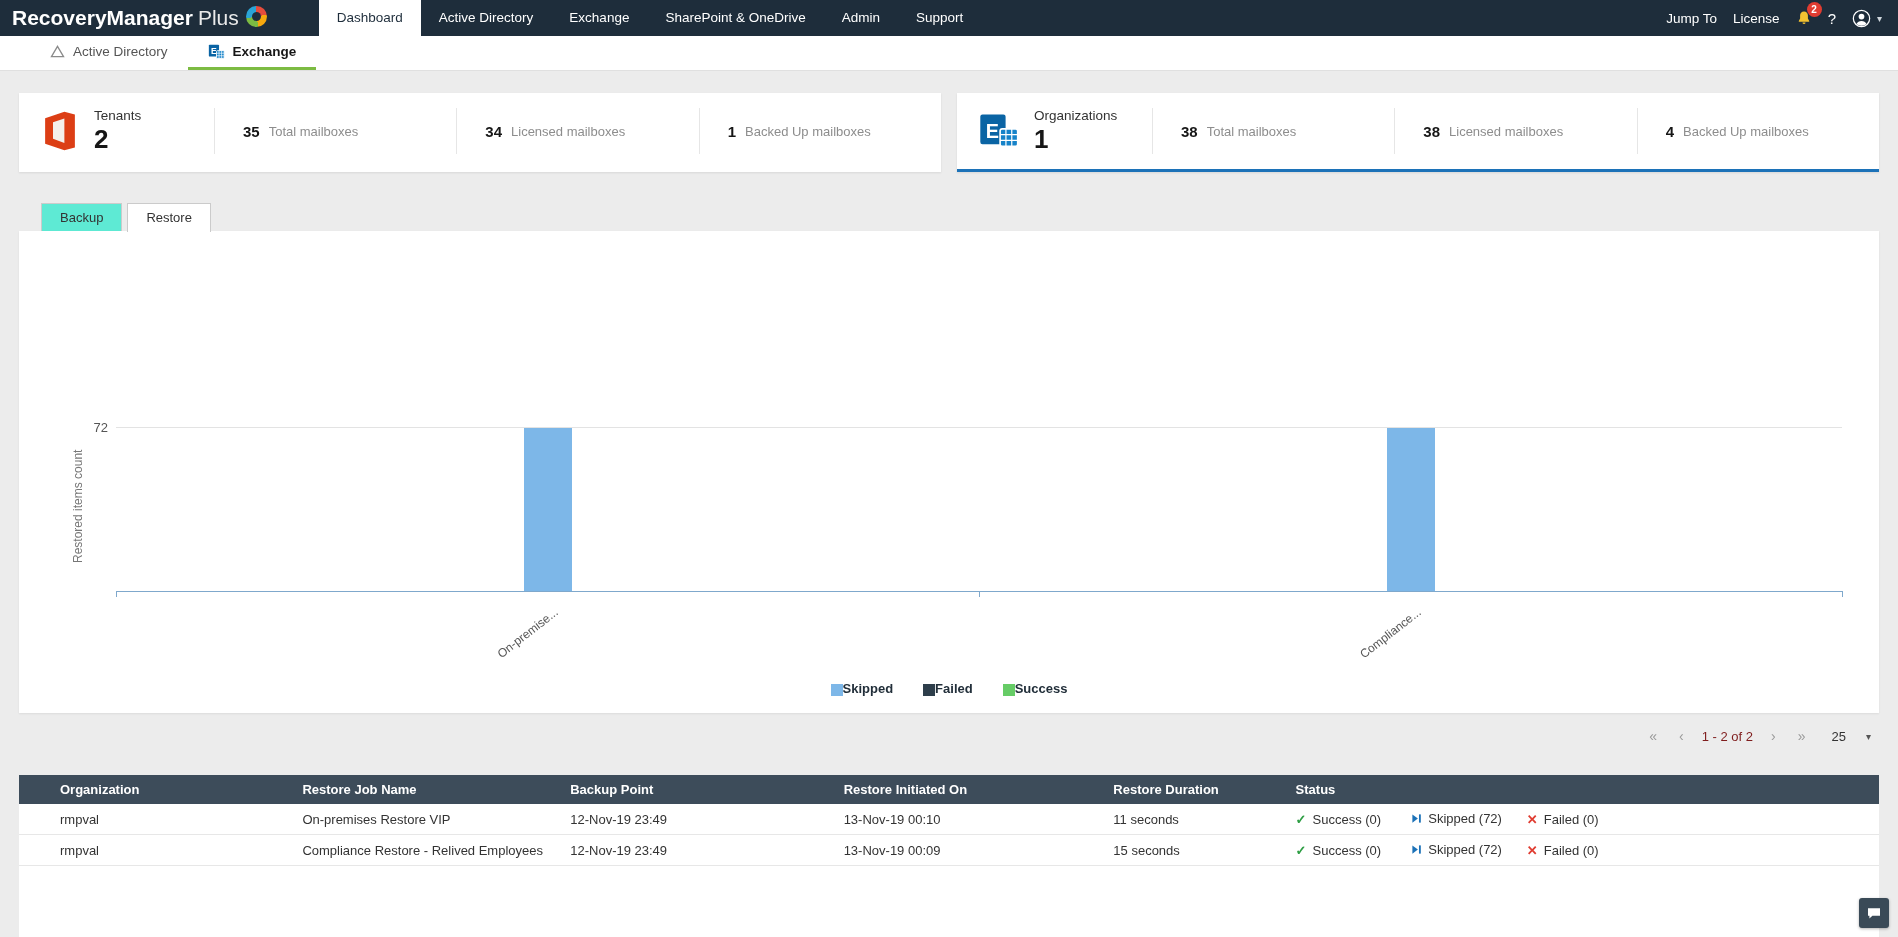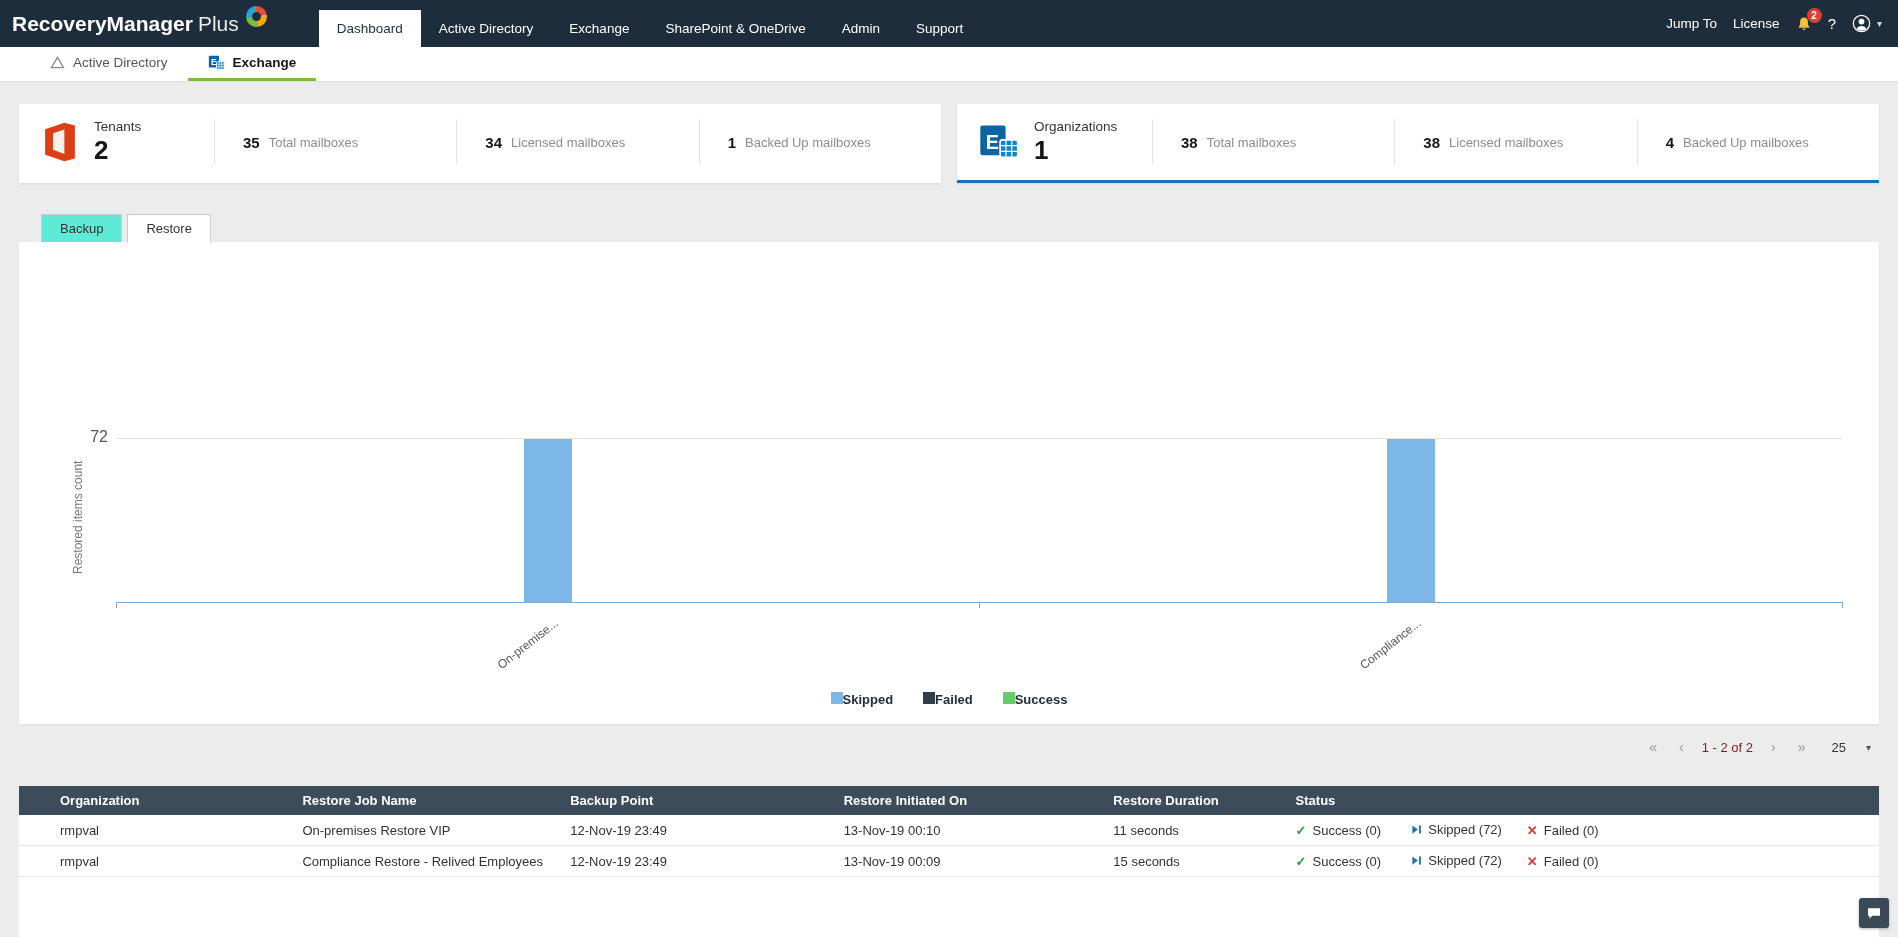--- a/index.html
+++ b/index.html
@@ -2,21 +2,21 @@
 <html style="--topbar: #1e2d3b; --accent-green: #7cbb42; --card-selected-border: #1c72b8; --bar: #7db7e8; --legend-failed: #2e3e4b; --legend-success: #66cc66; --table-header: #3d4c5a; --success: #2e9e44; --failed: #e03c31; --skipped-icon: #1c72b8;"><head>
 <meta charset="utf-8">
 <style>
   * { margin:0; padding:0; box-sizing:border-box; }
   html,body { width:1898px; height:937px; overflow:hidden; }
   body { font-family:"Liberation Sans", sans-serif; background:#ececec; position:relative; }
 
   .page { display:flex; flex-direction:column; height:937px; }
 
   
-  .topbar { height:47px; background:var(--topbar,#1e2d3b); display:flex; align-items:stretch; padding:0 16px 0 12px; color:#fff; flex:0 0 auto; }
+  .topbar { height:36px; background:var(--topbar,#1e2d3b); display:flex; align-items:stretch; padding:0 16px 0 12px; color:#fff; flex:0 0 auto; }
   .brand { display:flex; align-items:center; position:relative; padding-right:36px; margin-right:44px; cursor:pointer; }
   .brand-main { font-size:21px; font-weight:bold; color:#fff; }
   .brand-plus { font-size:21px; font-weight:300; color:#eaeaea; margin-left:5px; }
   .brand-swirl { position:absolute; right:8px; top:6px; width:21px; height:21px; border-radius:50%;
     background:conic-gradient(#e54c3c 0 22%, #f7a80d 22% 47%, #7cbb42 47% 72%, #2aa4d6 72% 100%); }
   .brand-swirl::after { content:""; position:absolute; inset:6px; border-radius:50%; background:var(--topbar,#1e2d3b); }
 
   .topnav { display:flex; align-items:flex-end; }
   .topnav-item { height:37px; display:flex; align-items:center; padding:0 18px; font-size:13.5px; color:#fff; cursor:pointer; white-space:nowrap; }
   .topnav-item.active { background:#fff; color:#1e2d3b; }
@@ -53,28 +53,28 @@
   .panel { margin-top:30px; flex:0 0 auto; }
   .panel-tabs { display:flex; padding-left:22px; }
   .ptab { padding:6px 18px 7px; font-size:13px; color:#333; background:#5eead4; border:1px solid #cbcbcb; border-bottom:none; margin-right:5px; cursor:pointer; position:relative; top:1px; }
   .ptab.active { background:#fff; z-index:2; }
   .panel-body { background:#fff; height:482px; position:relative; box-shadow:0 1px 2px rgba(0,0,0,.07); }
 
   
   .ylabel { position:absolute; left:52px; top:332px; transform:rotate(-90deg); transform-origin:left top; font-size:12px; color:#777; white-space:nowrap; }
   .plot { position:absolute; top:31px; left:97px; right:37px; height:330px; border-bottom:1px solid #7fa8cc; }
   .gridline { position:absolute; left:0; right:0; border-top:1px solid #e3e3e3; }
-  .ytick { position:absolute; left:-34px; width:26px; text-align:right; font-size:16px; color:#555; }
+  .ytick { position:absolute; left:-34px; width:26px; text-align:right; font-size:13px; color:#555; }
   .btick { position:absolute; top:100%; width:0; height:6px; border-left:1px solid #7fa8cc; }
   .bar-slot { position:absolute; bottom:0; width:0; }
   .bar { position:absolute; bottom:0; left:-24px; width:48px; cursor:pointer; }
   .xlabel { position:absolute; top:14px; right:-4px; width:160px; text-align:right; font-size:12px; color:#555;
     transform:rotate(-38deg); transform-origin:top right; white-space:nowrap; }
   .legend { position:absolute; left:0; right:0; top:450px; display:flex; justify-content:center; gap:30px; font-size:13px; font-weight:bold; color:#222f3a; }
-  .legend-item { display:flex; align-items:flex-start; gap:0; }
+  .legend-item { display:flex; align-items:flex-end; gap:0; }
   .swatch { width:12px; height:12px; display:inline-block; }
 
   
   .pagination { margin-top:9px; height:28px; display:flex; align-items:center; justify-content:flex-end; gap:14px; padding-right:8px; font-size:13px; color:#999; flex:0 0 auto; }
   .pg-btn { cursor:pointer; font-size:14px; color:#9a9a9a; padding:2px 4px; }
   .pg-range { color:#7f1d1d; }
   .pg-size { color:#333; cursor:pointer; display:flex; align-items:center; gap:20px; margin-left:8px; }
   .pg-size .caret { color:#555; }
 
   

